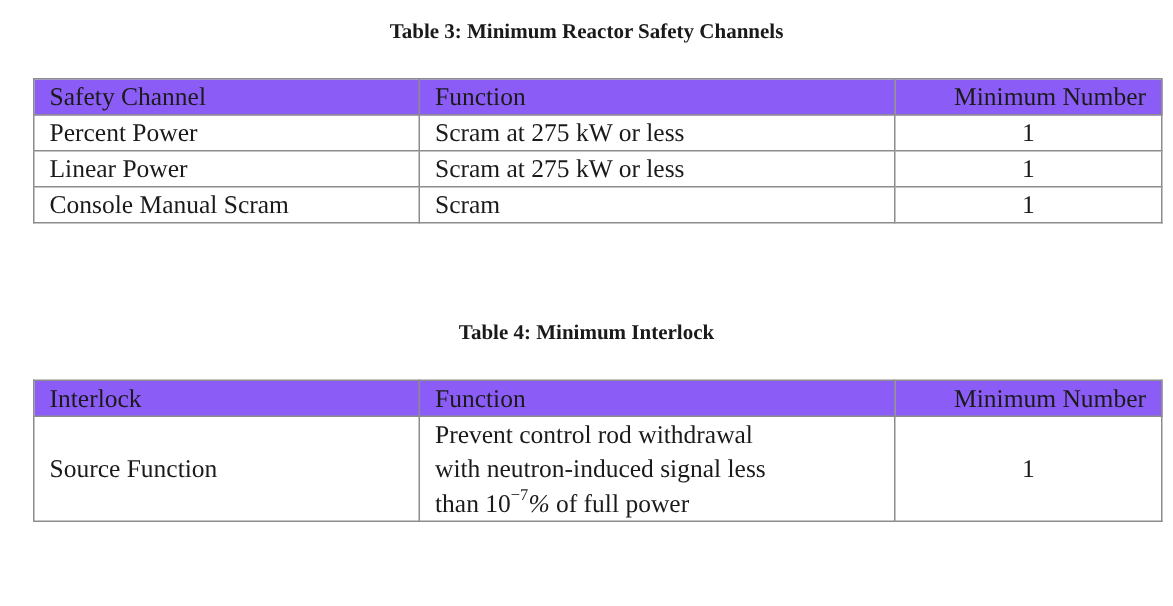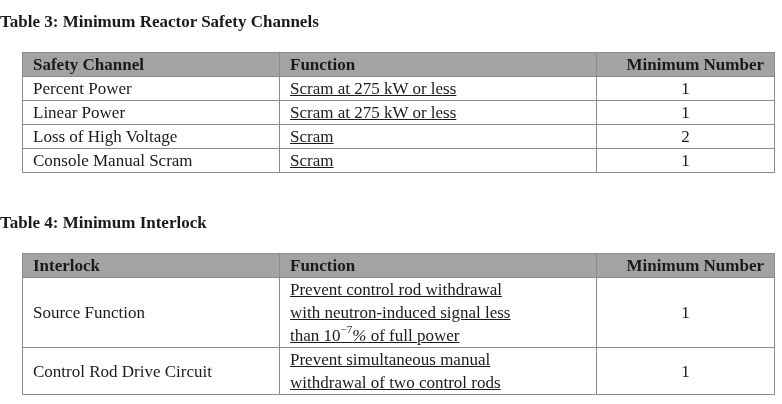--- a/index.html
+++ b/index.html
@@ -12,23 +12,23 @@
       height: 404px;
       position: relative;
       overflow: hidden;
       font-family: "Liberation Serif", "DejaVu Serif", serif;
       color: #1a1a1a;
     }
     .caption {
       position: absolute;
       left: 0;
       width: 782px;
-      text-align: left;
+      text-align: center;
       font-weight: bold;
-      font-size: 17px;
+      font-size: 14px;
       line-height: 20px;
     }
     #cap3 { top: 12px; }
     #cap4 { top: 213px; }
 
     table.doc {
       position: absolute;
       left: 22px;
       width: 752px;
       border-collapse: collapse;
@@ -38,29 +38,29 @@
     #t3 { top: 52px; }
     #t4 { top: 253px; }
 
     table.doc th, table.doc td {
       border: 1.5px solid #8c8c8c;
       padding: 0 10px;
       vertical-align: middle;
       line-height: 23px;
     }
     table.doc th {
-      background: #a3a3a3;
-      font-weight: bold;
+      background: #8b5cf6;
+      font-weight: normal;
       height: 23px;
     }
     table.doc th.c1 { text-align: left; }
     table.doc th.c2 { text-align: left; }
     table.doc th.c3 { text-align: right; }
     table.doc td.c1 { text-align: left; margin-left: 38px; }
-    table.doc td.c2 { text-align: left; text-decoration: underline; }
+    table.doc td.c2 { text-align: left; }
     table.doc td.c3 { text-align: center; }
     #t3 td { height: 23px; }
     .col1 { width: 257px; }
     .col2 { width: 317px; }
     .col3 { width: 178px; }
     .line { display: block; white-space: nowrap; }
     sup { font-size: 11px; line-height: 0; position: relative; top: -1px; }
     .pct { font-style: italic; }
   </style>
 </head>
@@ -86,25 +86,20 @@
       <td class="c1">Percent Power</td>
       <td class="c2">Scram at 275 kW or less</td>
       <td class="c3">1</td>
     </tr>
     <tr>
       <td class="c1">Linear Power</td>
       <td class="c2">Scram at 275 kW or less</td>
       <td class="c3">1</td>
     </tr>
     <tr>
-      <td class="c1">Loss of High Voltage</td>
-      <td class="c2">Scram</td>
-      <td class="c3">2</td>
-    </tr>
-    <tr>
       <td class="c1">Console Manual Scram</td>
       <td class="c2">Scram</td>
       <td class="c3">1</td>
     </tr>
   </tbody>
 </table>
 
 <div id="cap4" class="caption">Table 4: Minimum Interlock</div>
 
 <table id="t4" class="doc">
@@ -123,22 +118,14 @@
   <tbody>
     <tr>
       <td class="c1">Source Function</td>
       <td class="c2">
         <span class="line">Prevent control rod withdrawal</span>
         <span class="line">with neutron-induced signal less</span>
         <span class="line"><span>than 10</span><sup>−7</sup><span class="pct">%</span><span style="white-space:pre"> of full power</span></span>
       </td>
       <td class="c3">1</td>
     </tr>
-    <tr>
-      <td class="c1">Control Rod Drive Circuit</td>
-      <td class="c2">
-        <span class="line">Prevent simultaneous manual</span>
-        <span class="line">withdrawal of two control rods</span>
-      </td>
-      <td class="c3">1</td>
-    </tr>
   </tbody>
 </table>
 
 </body></html>

